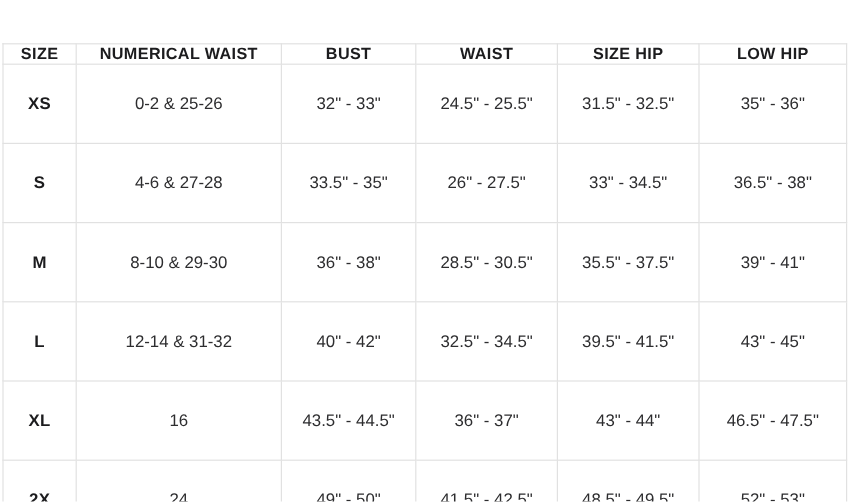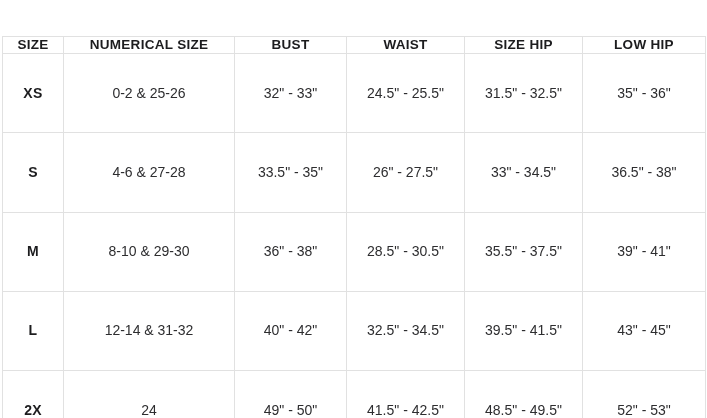--- a/index.html
+++ b/index.html
@@ -64,21 +64,21 @@
       <col style="width:61px">
       <col style="width:171px">
       <col style="width:112px">
       <col style="width:118px">
       <col style="width:118px">
       <col style="width:123px">
     </colgroup>
     <thead>
       <tr>
         <th scope="col">SIZE</th>
-        <th scope="col">NUMERICAL SIZE</th>
+        <th scope="col">NUMERICAL WAIST</th>
         <th scope="col">BUST</th>
         <th scope="col">WAIST</th>
         <th scope="col">SIZE HIP</th>
         <th scope="col">LOW HIP</th>
       </tr>
     </thead>
     <tbody>
         <tr>
           <th scope="row">XS</th>
           <td>0-2 &amp; 25-26</td>
@@ -105,20 +105,28 @@
         </tr>
         <tr>
           <th scope="row">L</th>
           <td>12-14 &amp; 31-32</td>
           <td>40" - 42"</td>
           <td>32.5" - 34.5"</td>
           <td>39.5" - 41.5"</td>
           <td>43" - 45"</td>
         </tr>
         <tr>
+          <th scope="row">XL</th>
+          <td>16</td>
+          <td>43.5" - 44.5"</td>
+          <td>36" - 37"</td>
+          <td>43" - 44"</td>
+          <td>46.5" - 47.5"</td>
+        </tr>
+        <tr>
           <th scope="row">2X</th>
           <td>24</td>
           <td>49" - 50"</td>
           <td>41.5" - 42.5"</td>
           <td>48.5" - 49.5"</td>
           <td>52" - 53"</td>
         </tr>
       </tbody>
   </table>
 </div>

